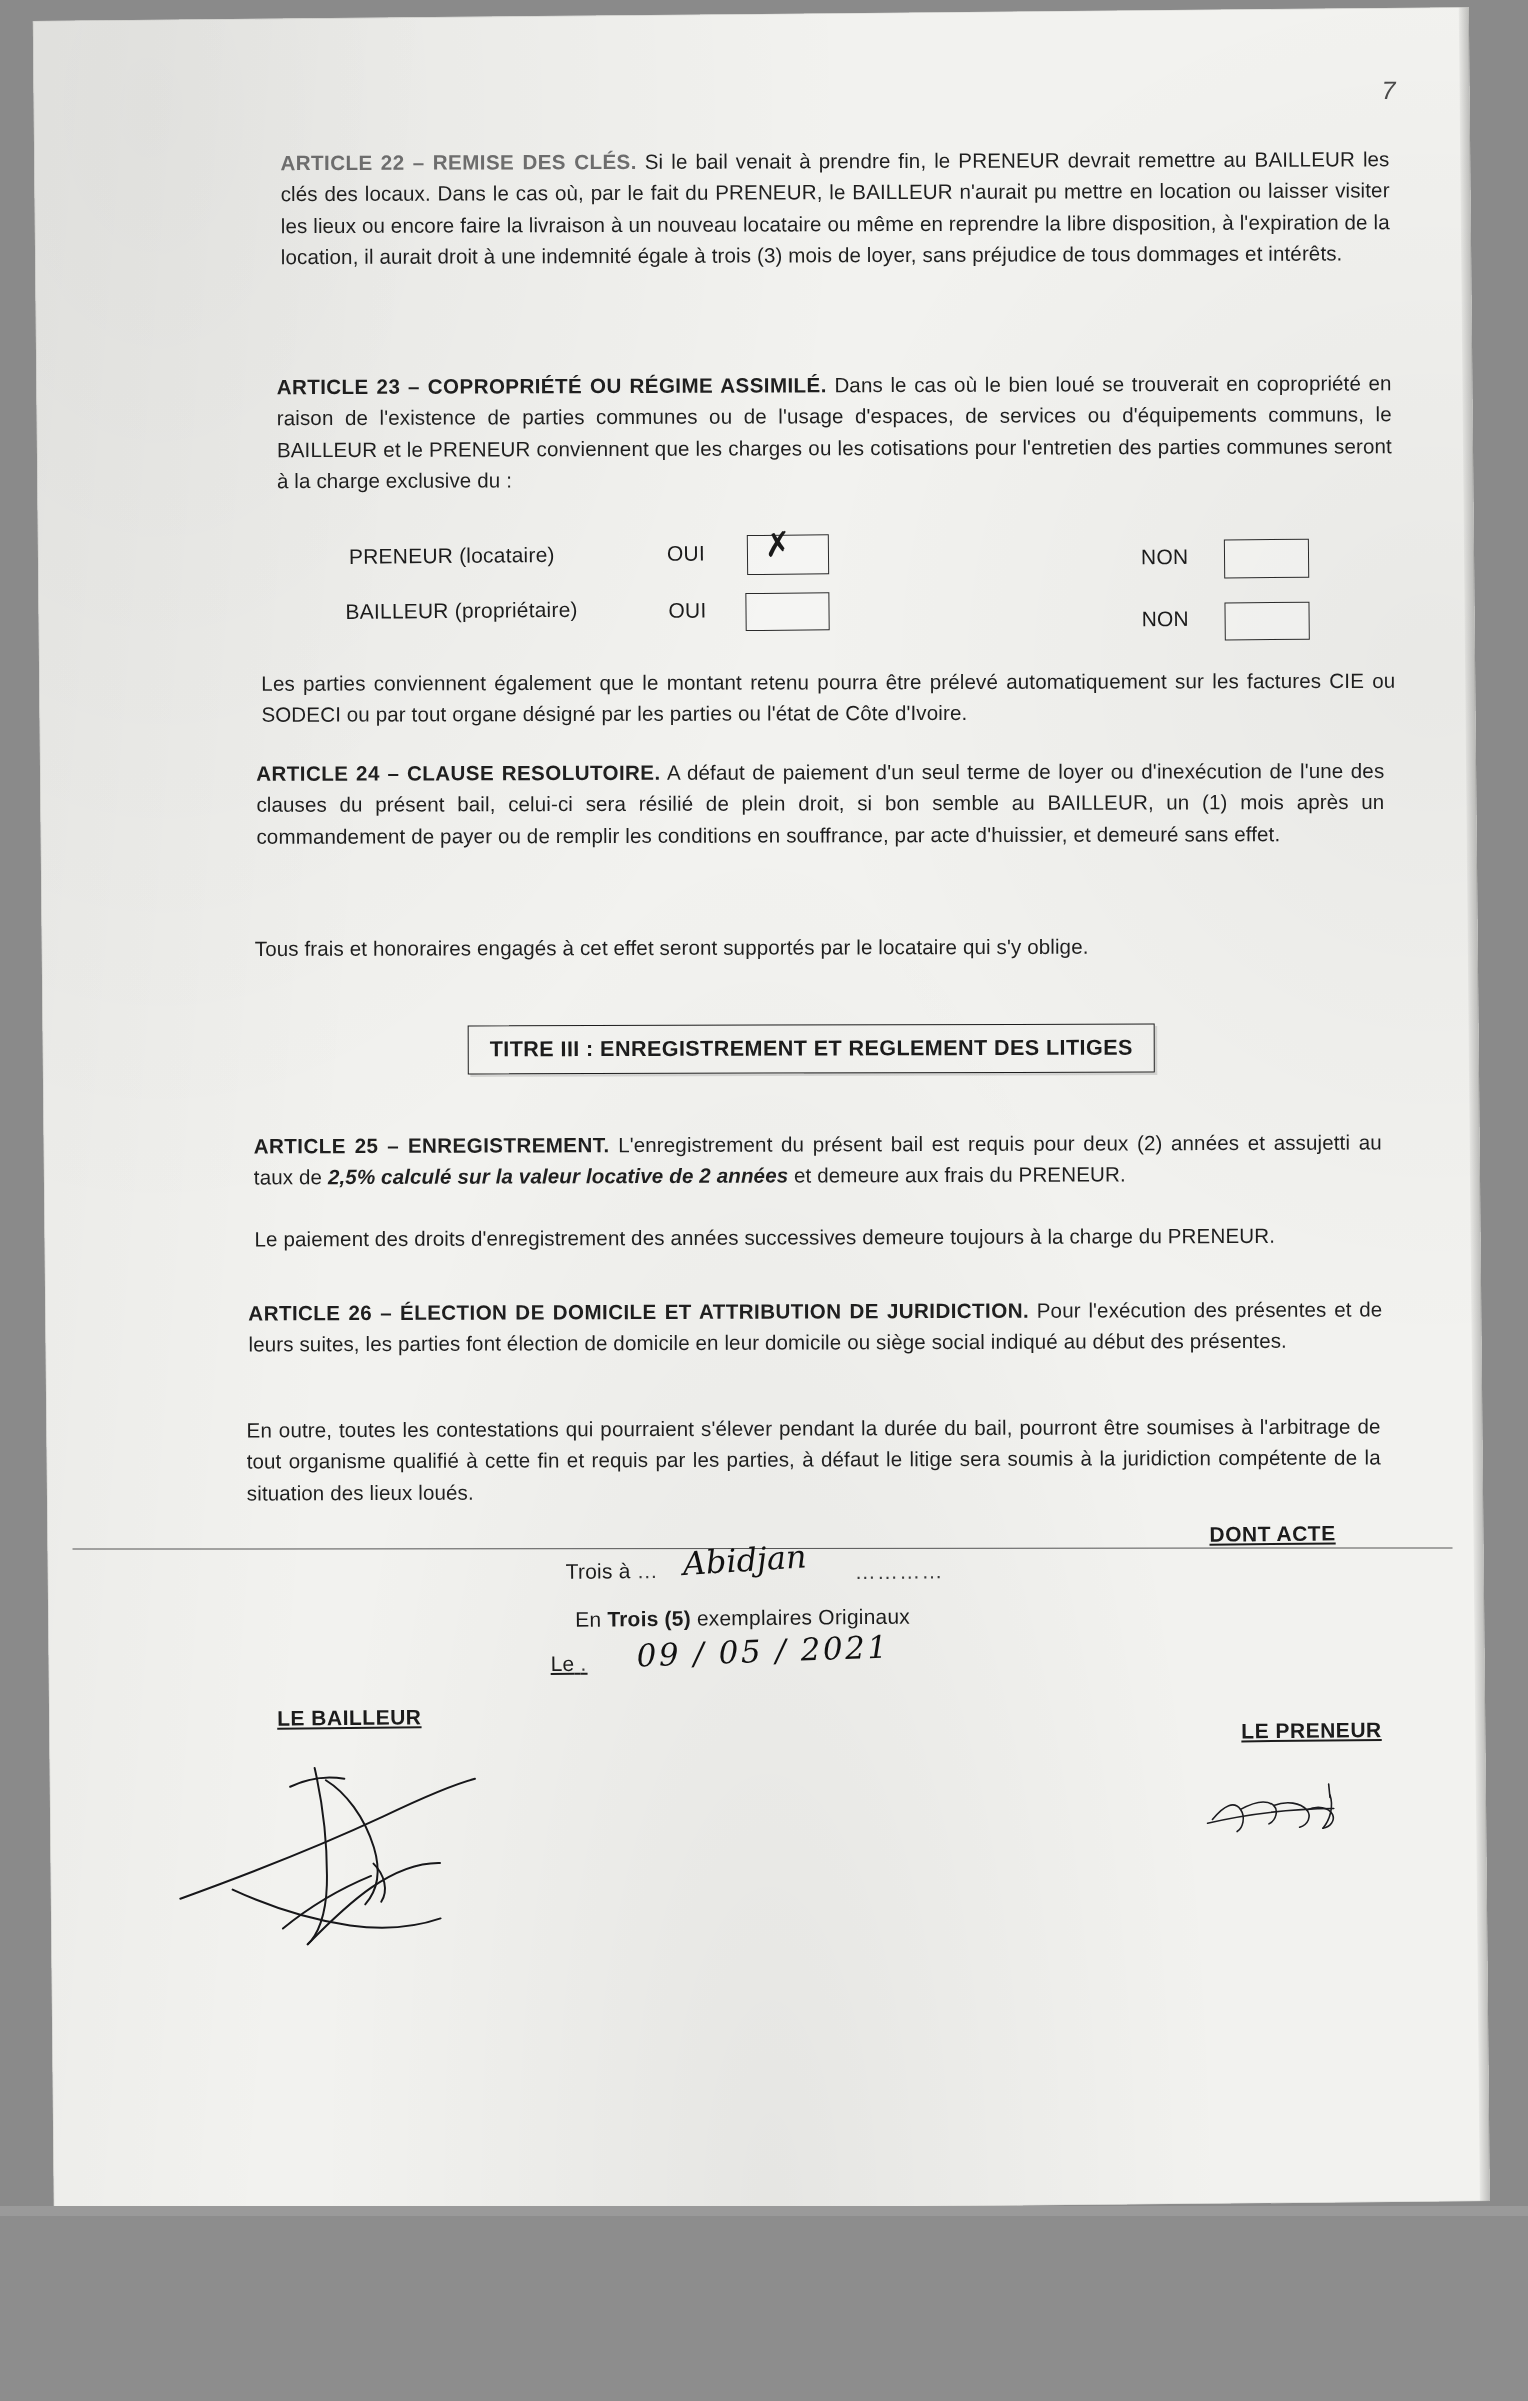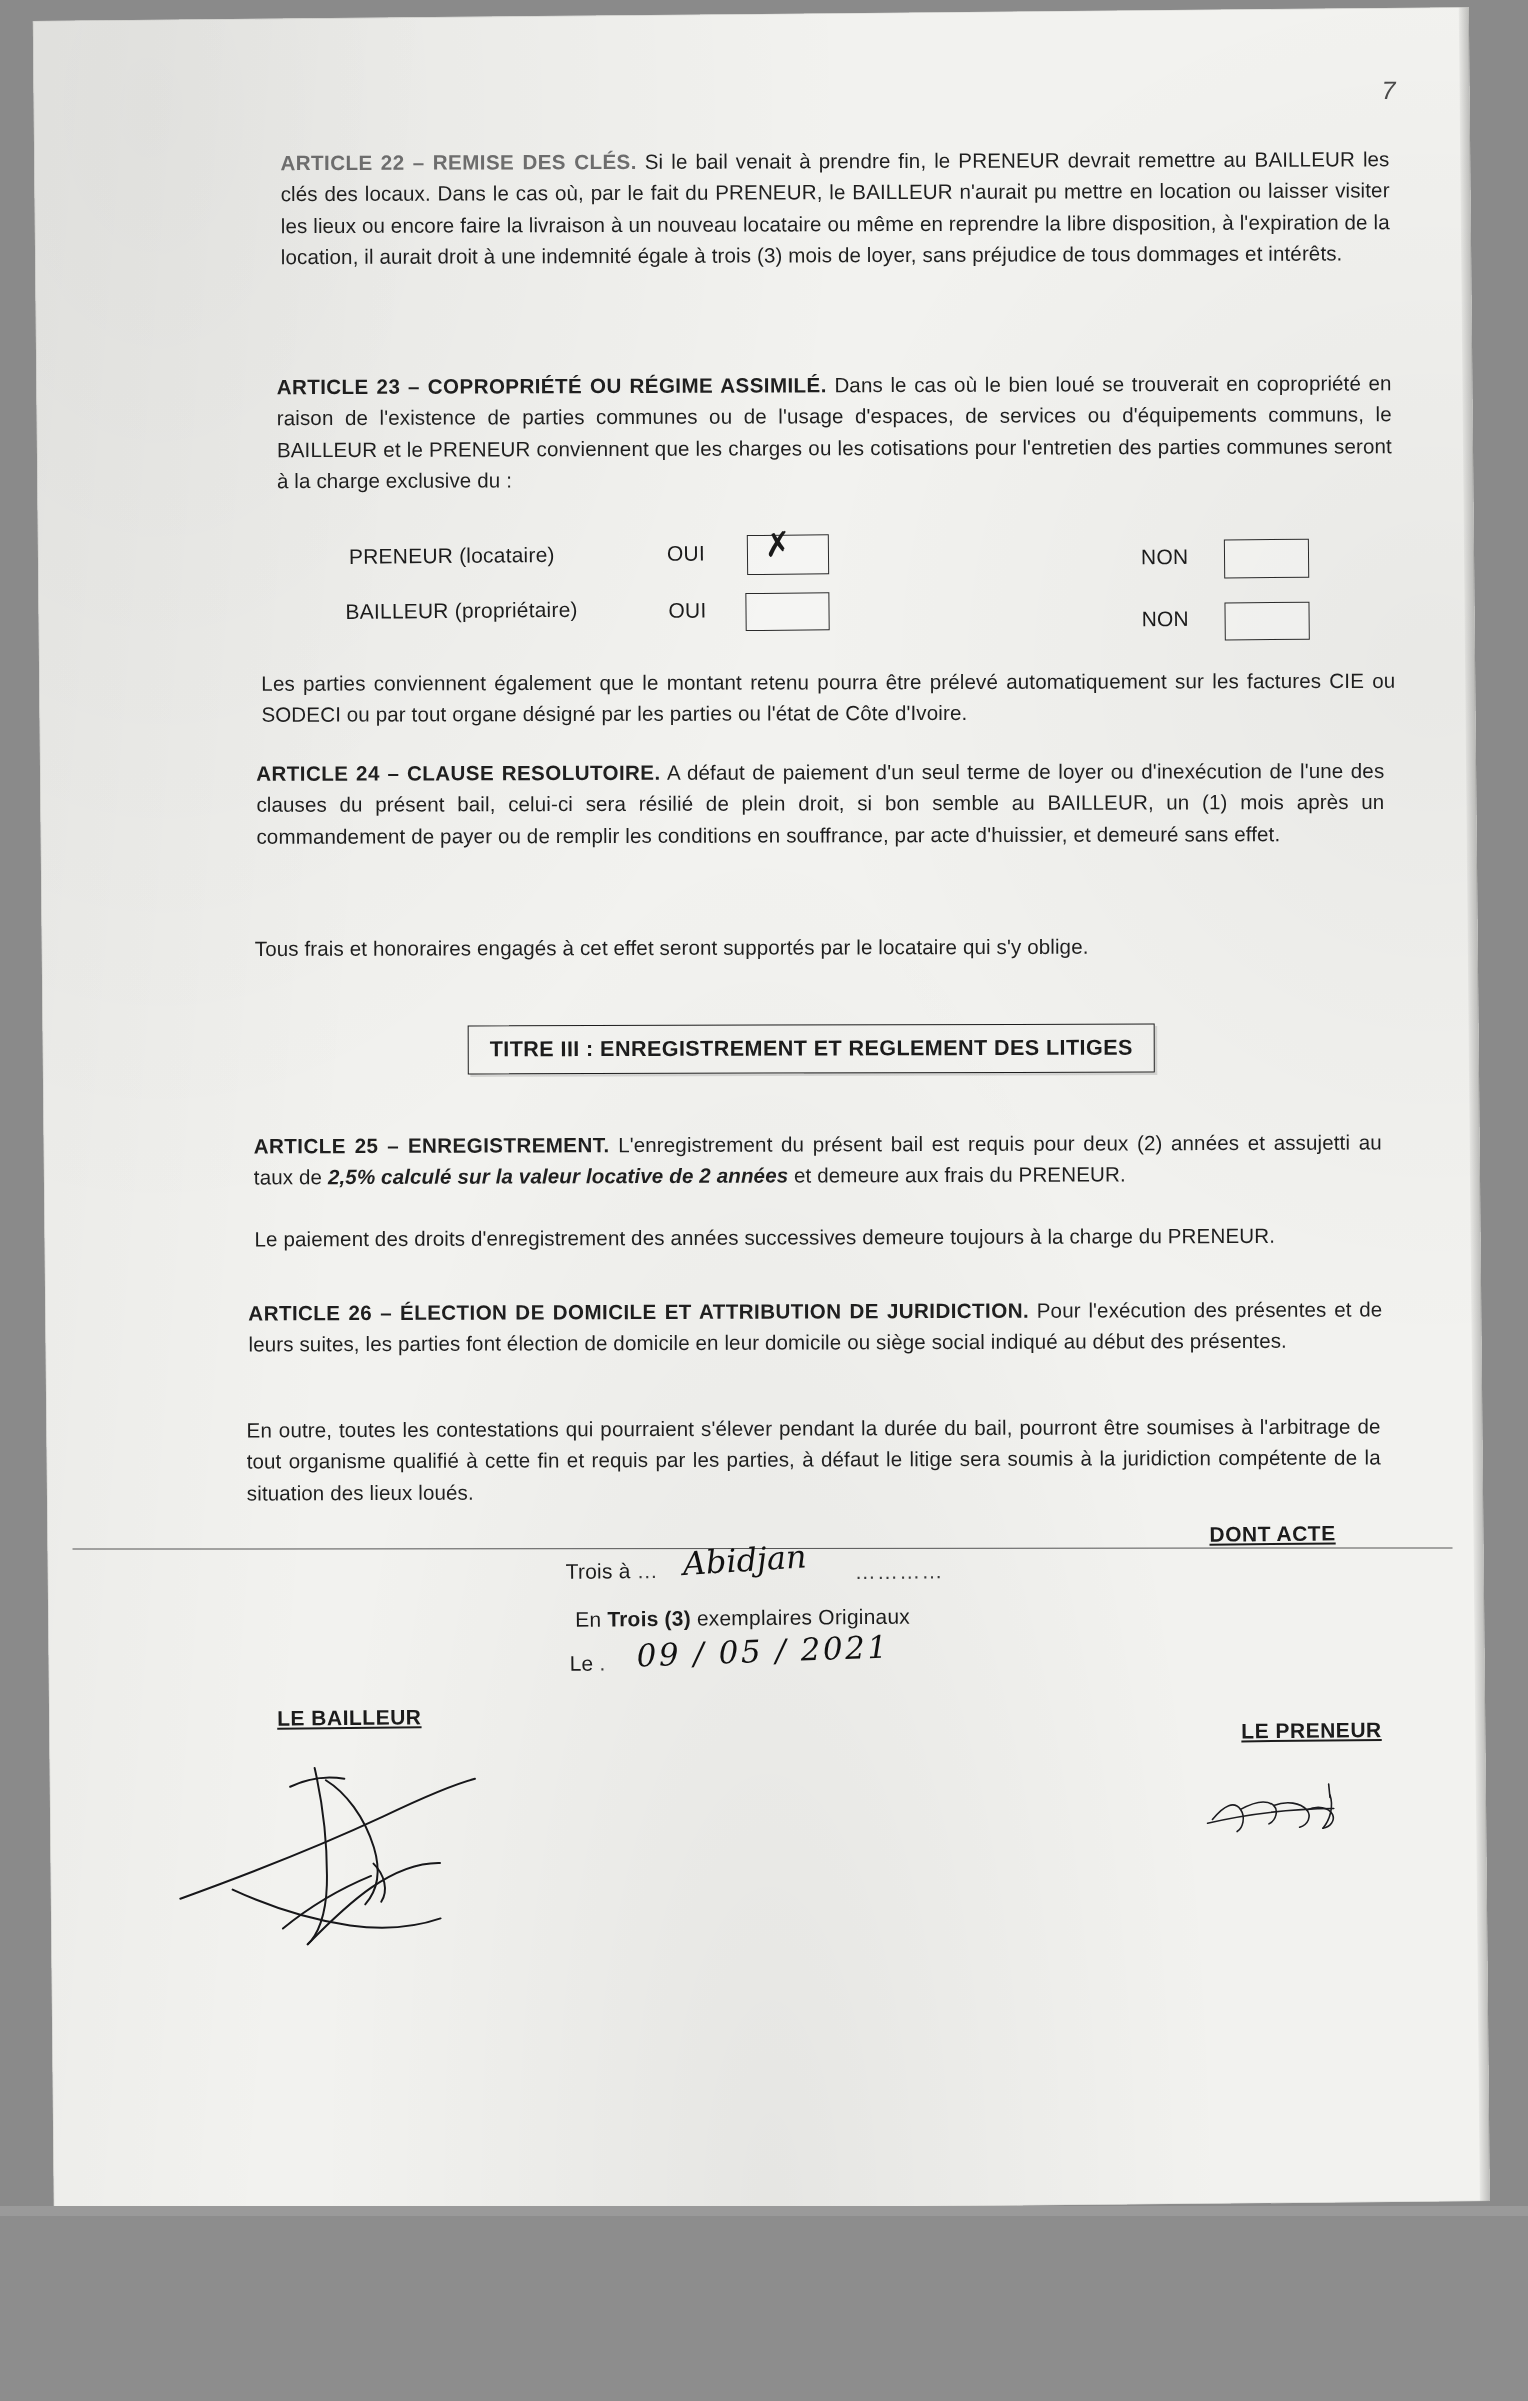--- a/index.html
+++ b/index.html
@@ -223,24 +223,24 @@
     <div class="footer-txt u-bold" style="left:1162px; top:1513px;">DONT ACTE</div>
 
     <div class="footer-txt" style="left:518px; top:1544px;">
       <span>Trois à</span>
       <span class="dots">…</span>
     </div>
     <div class="hand" style="left:635px; top:1527px; font-size:32px; transform:rotate(-3deg);">Abidjan</div>
     <div class="footer-txt dots" style="left:807px; top:1547px;">…………</div>
 
     <div class="footer-txt" style="left:527px; top:1592px;">
-      <span>En </span><b>Trois (3)</b><span> exemplaires  Originaux</span>
-    </div>
-
-    <div class="footer-txt" style="left:521px; top:1636px;">
+      <span>En </span><b>Trois (5)</b><span> exemplaires  Originaux</span>
+    </div>
+
+    <div class="footer-txt" style="left:502px; top:1636px;text-decoration:underline;">
       <span>Le</span>
       <span class="dots">.</span>
     </div>
     <div class="hand" style="left:588px; top:1619px; font-size:31px; letter-spacing:2.5px; transform:rotate(-1.5deg);">09 / 05 / 2021</div>
 
     <div class="footer-txt u-bold" style="left:228px; top:1688px;">LE BAILLEUR</div>
     <div class="footer-txt u-bold" style="left:1192px; top:1710px;">LE PRENEUR</div>
 
     <svg class="ink" style="left:111px; top:1725px;" width="382" height="222" viewBox="0 0 620 360">
       <g fill="none" stroke="#17171a" stroke-width="3.2" stroke-linecap="round">

